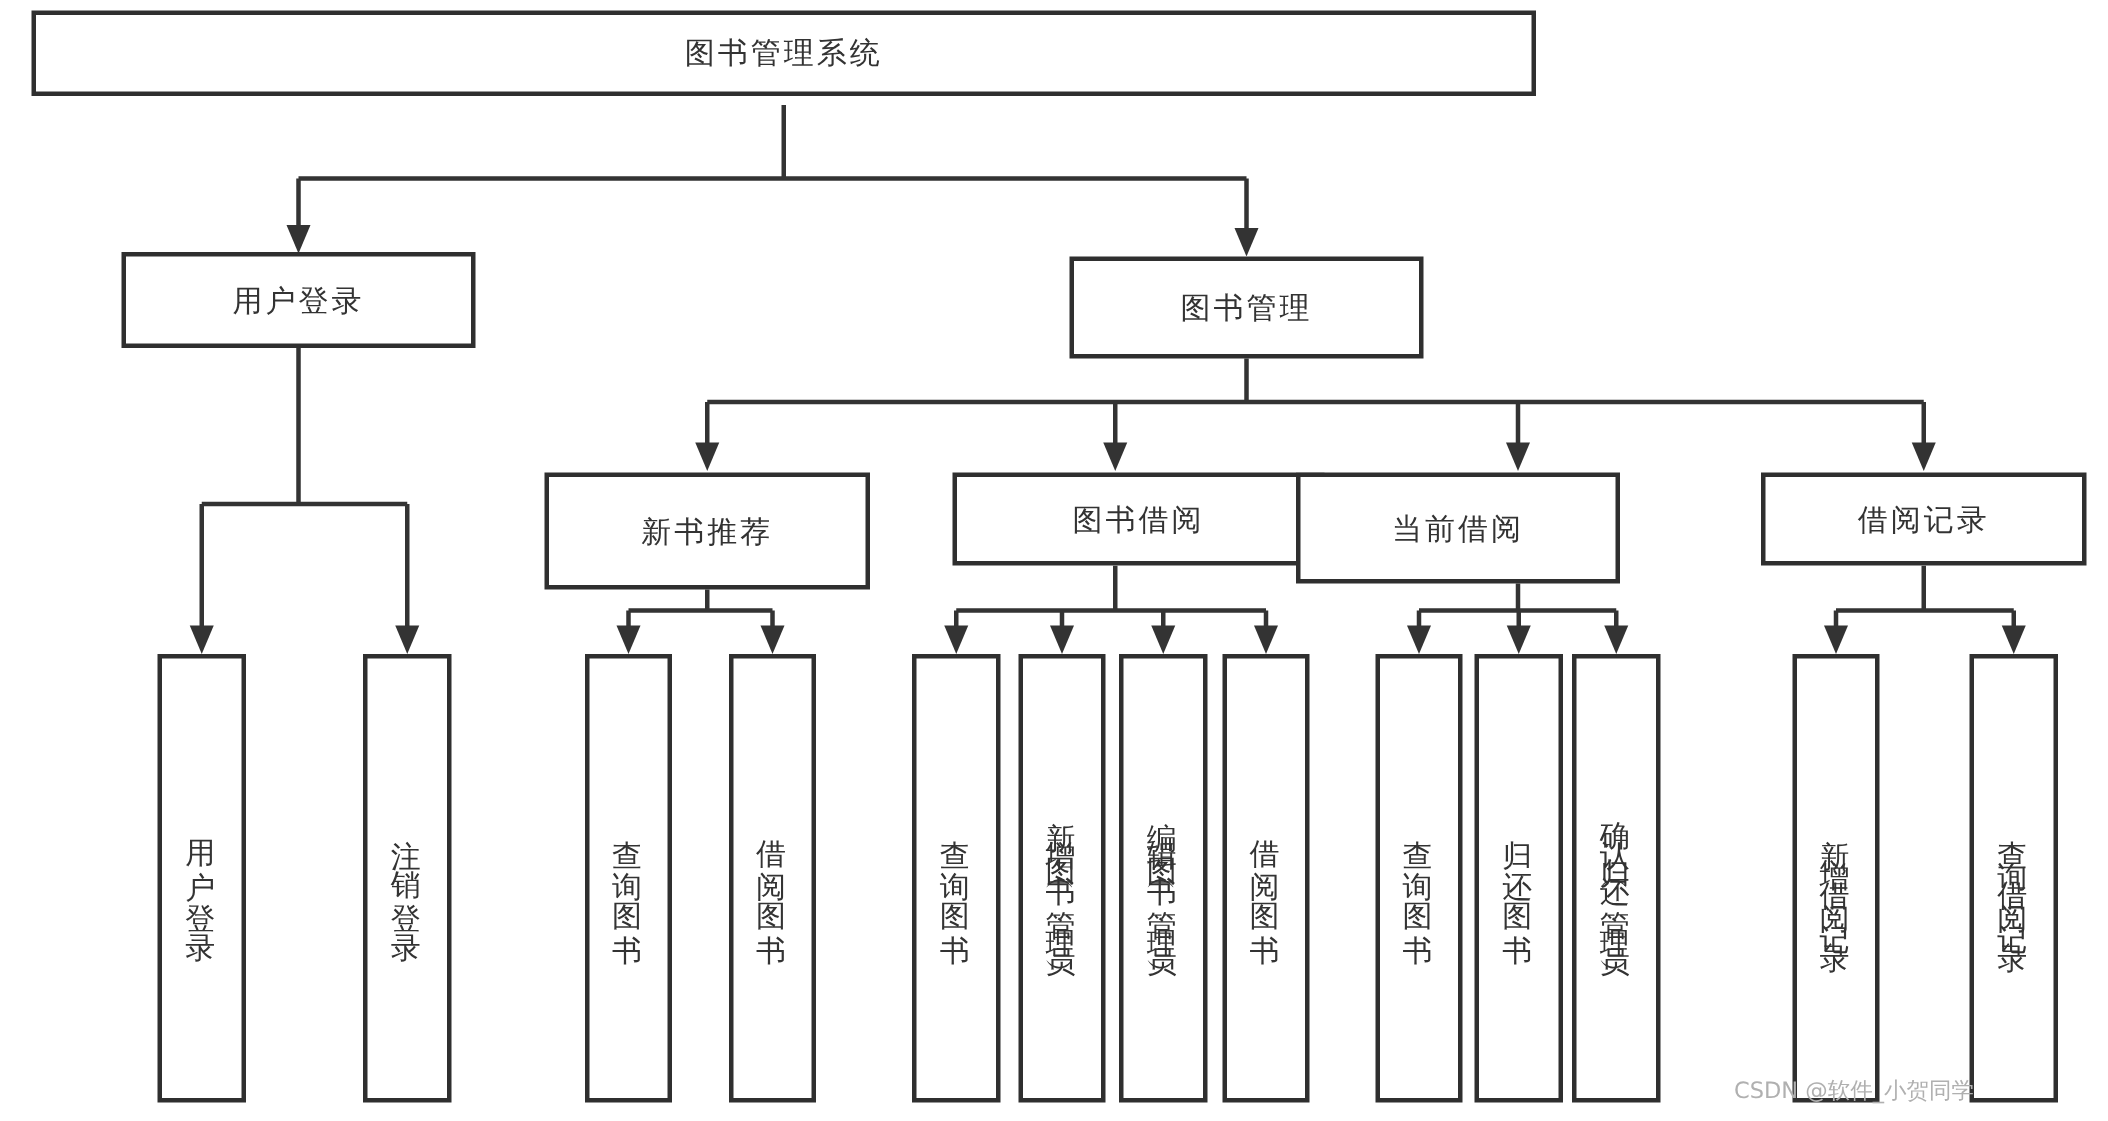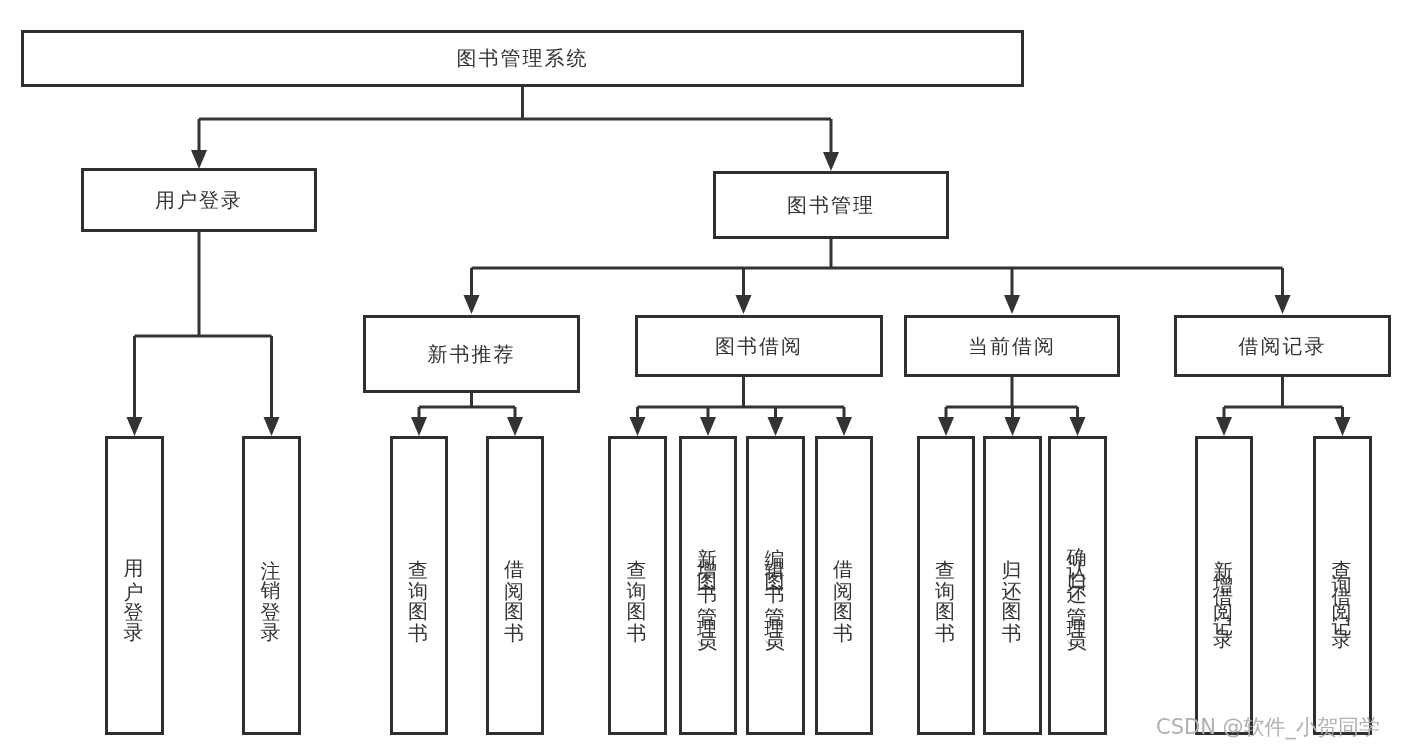--- a/index.html
+++ b/index.html
@@ -43,21 +43,21 @@
     font-size: 20px;
     letter-spacing: 12px;
   }
   .v4 { letter-spacing: 21px; }
   .v6 { letter-spacing: 14px; }
   .watermark {
     position: absolute;
     left: 1156px;
     top: 714px;
     width: 250px;
-    font-size: 21px;
+    font-size: 15px;
     line-height: 26px;
     color: #b0b0b0;
     white-space: nowrap;
   }
 </style>
 </head>
 <body>
 
 <div class="canvas">
 
@@ -86,28 +86,28 @@
       <polygon points="767.5,417 783.5,417 775.5,436"></polygon>
       <polygon points="836,417 852,417 844,436"></polygon>
       <polygon points="938,417 954,417 946,436"></polygon>
       <polygon points="1004.5,417 1020.5,417 1012.5,436"></polygon>
       <polygon points="1069.5,417 1085.5,417 1077.5,436"></polygon>
       <polygon points="1216,417 1232,417 1224,436"></polygon>
       <polygon points="1334.5,417 1350.5,417 1342.5,436"></polygon>
     </g>
   </svg>
 
-  <div class="box h" style="left:21px;top:30px;width:1003px;height:57px">图书管理系统</div>
+  <div class="box h" style="left:21px;top:7px;width:1003px;height:57px">图书管理系统</div>
 
   <div class="box h" style="left:81px;top:168px;width:236px;height:64px">用户登录</div>
   <div class="box h" style="left:713px;top:171px;width:236px;height:68px">图书管理</div>
 
   <div class="box h" style="left:363px;top:315px;width:217px;height:78px">新书推荐</div>
   <div class="box h" style="left:635px;top:315px;width:248px;height:62px">图书借阅</div>
-  <div class="box h" style="left:904px;top:315px;width:216px;height:62px">当前借阅</div>
+  <div class="box h" style="left:864px;top:315px;width:216px;height:74px">当前借阅</div>
   <div class="box h" style="left:1174px;top:315px;width:217px;height:62px">借阅记录</div>
 
   <div class="box v v4" style="left:105px;top:436px;width:59px;height:299px">用户登录</div>
   <div class="box v v4" style="left:242px;top:436px;width:59px;height:299px">注销登录</div>
 
   <div class="box v v4" style="left:390px;top:436px;width:58px;height:299px">查询图书</div>
   <div class="box v v4" style="left:486px;top:436px;width:58px;height:299px">借阅图书</div>
 
   <div class="box v v4" style="left:608px;top:436px;width:59px;height:299px">查询图书</div>
   <div class="box v" style="left:679px;top:436px;width:58px;height:299px">新增图书（管理员）</div>

